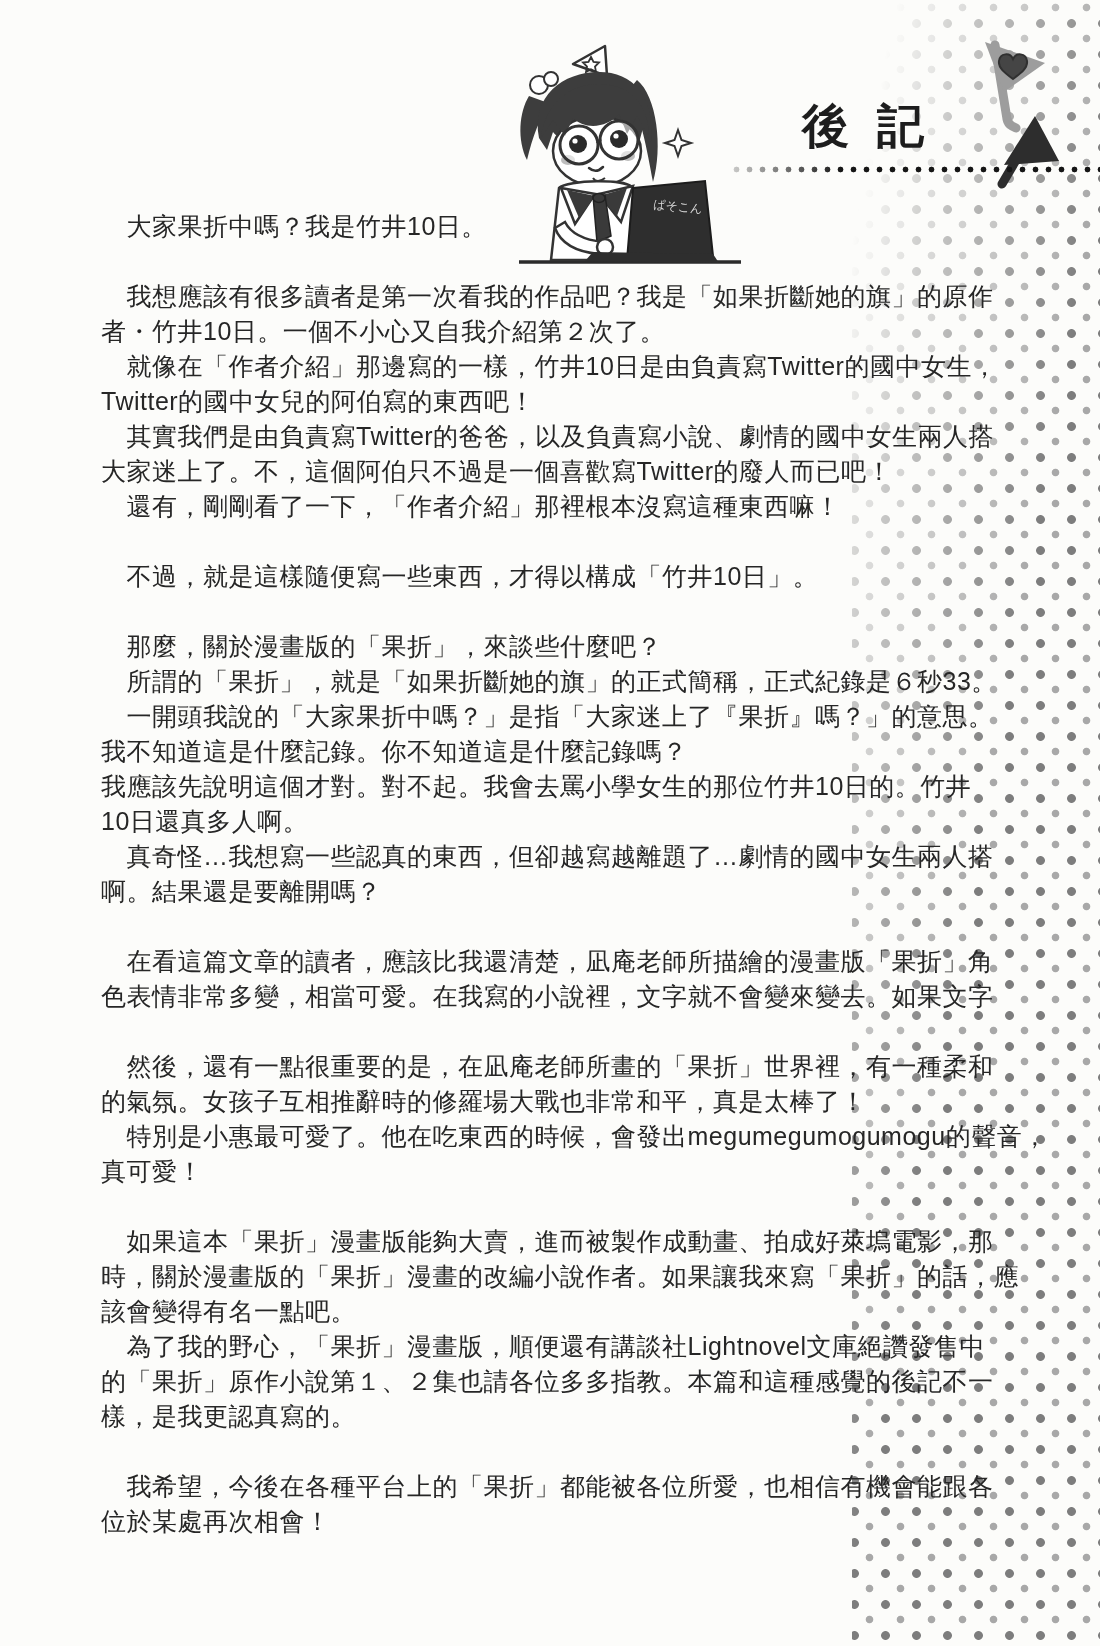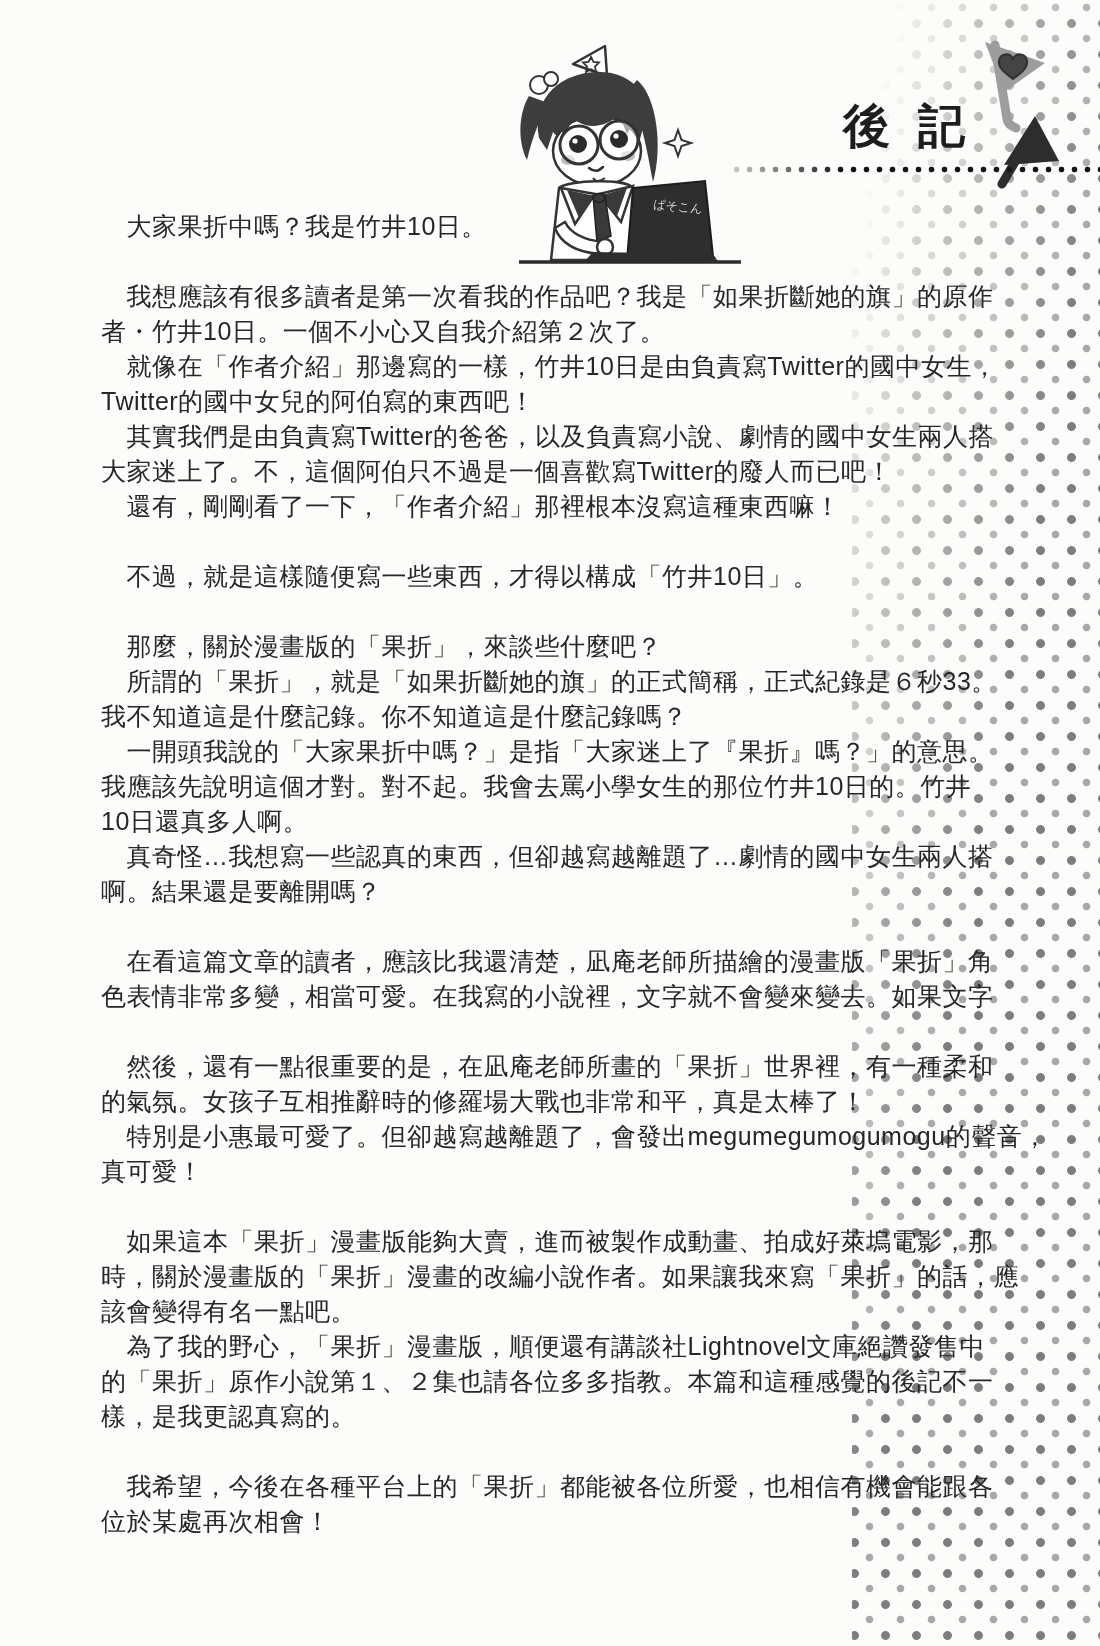--- a/index.html
+++ b/index.html
@@ -14,21 +14,21 @@
     position:absolute; top:0; right:0; width:248px; height:100%;
     background-image:
       radial-gradient(circle, #7d7d7d 4px, rgba(0,0,0,0) 4.8px),
       radial-gradient(circle, #a8a8a8 3.4px, rgba(0,0,0,0) 4.2px);
     background-size: 31px 31px, 31px 31px;
     background-position: 18px 8px, 2px 23px;
     -webkit-mask-image: linear-gradient(100deg, rgba(0,0,0,0) 0%, rgba(0,0,0,0) 8%, rgba(0,0,0,.4) 22%, #000 52%);
             mask-image: linear-gradient(100deg, rgba(0,0,0,0) 0%, rgba(0,0,0,0) 8%, rgba(0,0,0,.4) 22%, #000 52%);
   }
   .title {
-    position:absolute; left:843px; top:102px;
+    position:absolute; left:802px; top:102px;
     font-size:47px; font-weight:bold; letter-spacing:28px;
     color:#1d1d1d; line-height:1; white-space:nowrap;
   }
   .divider {
     position:absolute; left:730px; top:165px; width:370px; height:9px;
     background-image: radial-gradient(circle, #161616 2.6px, rgba(0,0,0,0) 3.2px);
     background-size:13px 9px; background-repeat:repeat-x;
     -webkit-mask-image: linear-gradient(to right, rgba(0,0,0,.2), #000 30%);
             mask-image: linear-gradient(to right, rgba(0,0,0,.2), #000 30%);
   }
@@ -131,33 +131,33 @@
       <div class="tline">　就像在「作者介紹」那邊寫的一樣，竹井10日是由負責寫Twitter的國中女生，</div>
       <div class="tline">Twitter的國中女兒的阿伯寫的東西吧！</div>
       <div class="tline">　其實我們是由負責寫Twitter的爸爸，以及負責寫小說、劇情的國中女生兩人搭</div>
       <div class="tline">大家迷上了。不，這個阿伯只不過是一個喜歡寫Twitter的廢人而已吧！</div>
       <div class="tline">　還有，剛剛看了一下，「作者介紹」那裡根本沒寫這種東西嘛！</div>
       <div class="tline"></div>
       <div class="tline">　不過，就是這樣隨便寫一些東西，才得以構成「竹井10日」。</div>
       <div class="tline"></div>
       <div class="tline">　那麼，關於漫畫版的「果折」，來談些什麼吧？</div>
       <div class="tline">　所謂的「果折」，就是「如果折斷她的旗」的正式簡稱，正式紀錄是６秒33。</div>
+      <div class="tline">　一開頭我說的「大家果折中嗎？」是指「大家迷上了『果折』嗎？」的意思。</div>
       <div class="tline">我不知道這是什麼記錄。你不知道這是什麼記錄嗎？</div>
-      <div class="tline">　一開頭我說的「大家果折中嗎？」是指「大家迷上了『果折』嗎？」的意思。</div>
       <div class="tline">我應該先說明這個才對。對不起。我會去罵小學女生的那位竹井10日的。竹井</div>
       <div class="tline">10日還真多人啊。</div>
       <div class="tline">　真奇怪…我想寫一些認真的東西，但卻越寫越離題了…劇情的國中女生兩人搭</div>
       <div class="tline">啊。結果還是要離開嗎？</div>
       <div class="tline"></div>
       <div class="tline">　在看這篇文章的讀者，應該比我還清楚，凪庵老師所描繪的漫畫版「果折」角</div>
       <div class="tline">色表情非常多變，相當可愛。在我寫的小說裡，文字就不會變來變去。如果文字</div>
       <div class="tline"></div>
       <div class="tline">　然後，還有一點很重要的是，在凪庵老師所畫的「果折」世界裡，有一種柔和</div>
       <div class="tline">的氣氛。女孩子互相推辭時的修羅場大戰也非常和平，真是太棒了！</div>
-      <div class="tline">　特別是小惠最可愛了。但卻越寫越離題了，會發出megumegumogumogu的聲音，</div>
+      <div class="tline">　特別是小惠最可愛了。他在吃東西的時候，會發出megumegumogumogu的聲音，</div>
       <div class="tline">真可愛！</div>
       <div class="tline"></div>
       <div class="tline">　如果這本「果折」漫畫版能夠大賣，進而被製作成動畫、拍成好萊塢電影，那</div>
       <div class="tline">時，關於漫畫版的「果折」漫畫的改編小說作者。如果讓我來寫「果折」的話，應</div>
       <div class="tline">該會變得有名一點吧。</div>
       <div class="tline">　為了我的野心，「果折」漫畫版，順便還有講談社Lightnovel文庫絕讚發售中</div>
       <div class="tline">的「果折」原作小說第１、２集也請各位多多指教。本篇和這種感覺的後記不一</div>
       <div class="tline">樣，是我更認真寫的。</div>
       <div class="tline"></div>
       <div class="tline">　我希望，今後在各種平台上的「果折」都能被各位所愛，也相信有機會能跟各</div>

